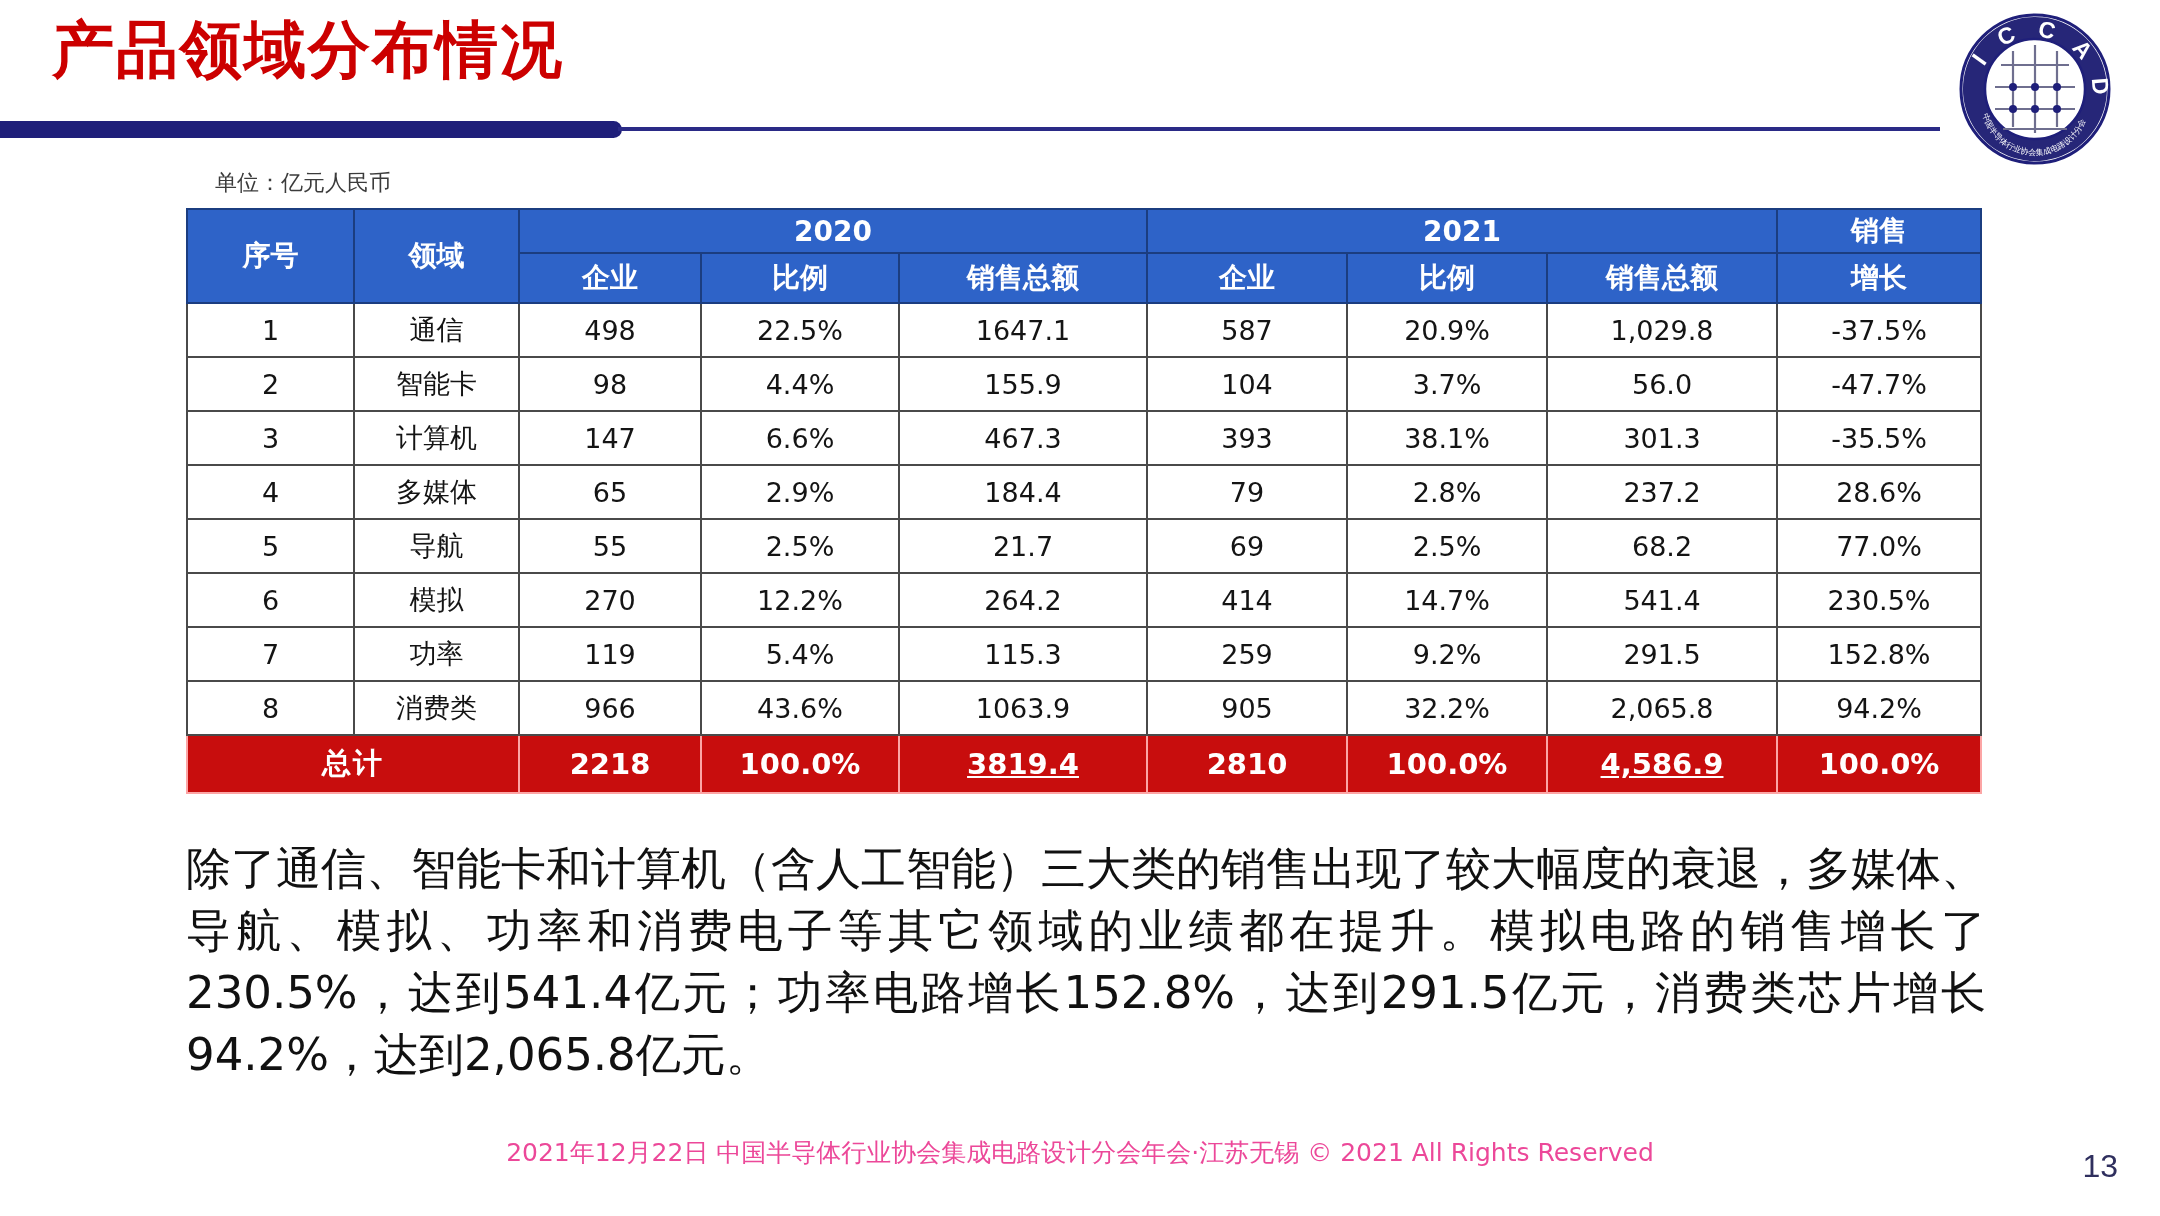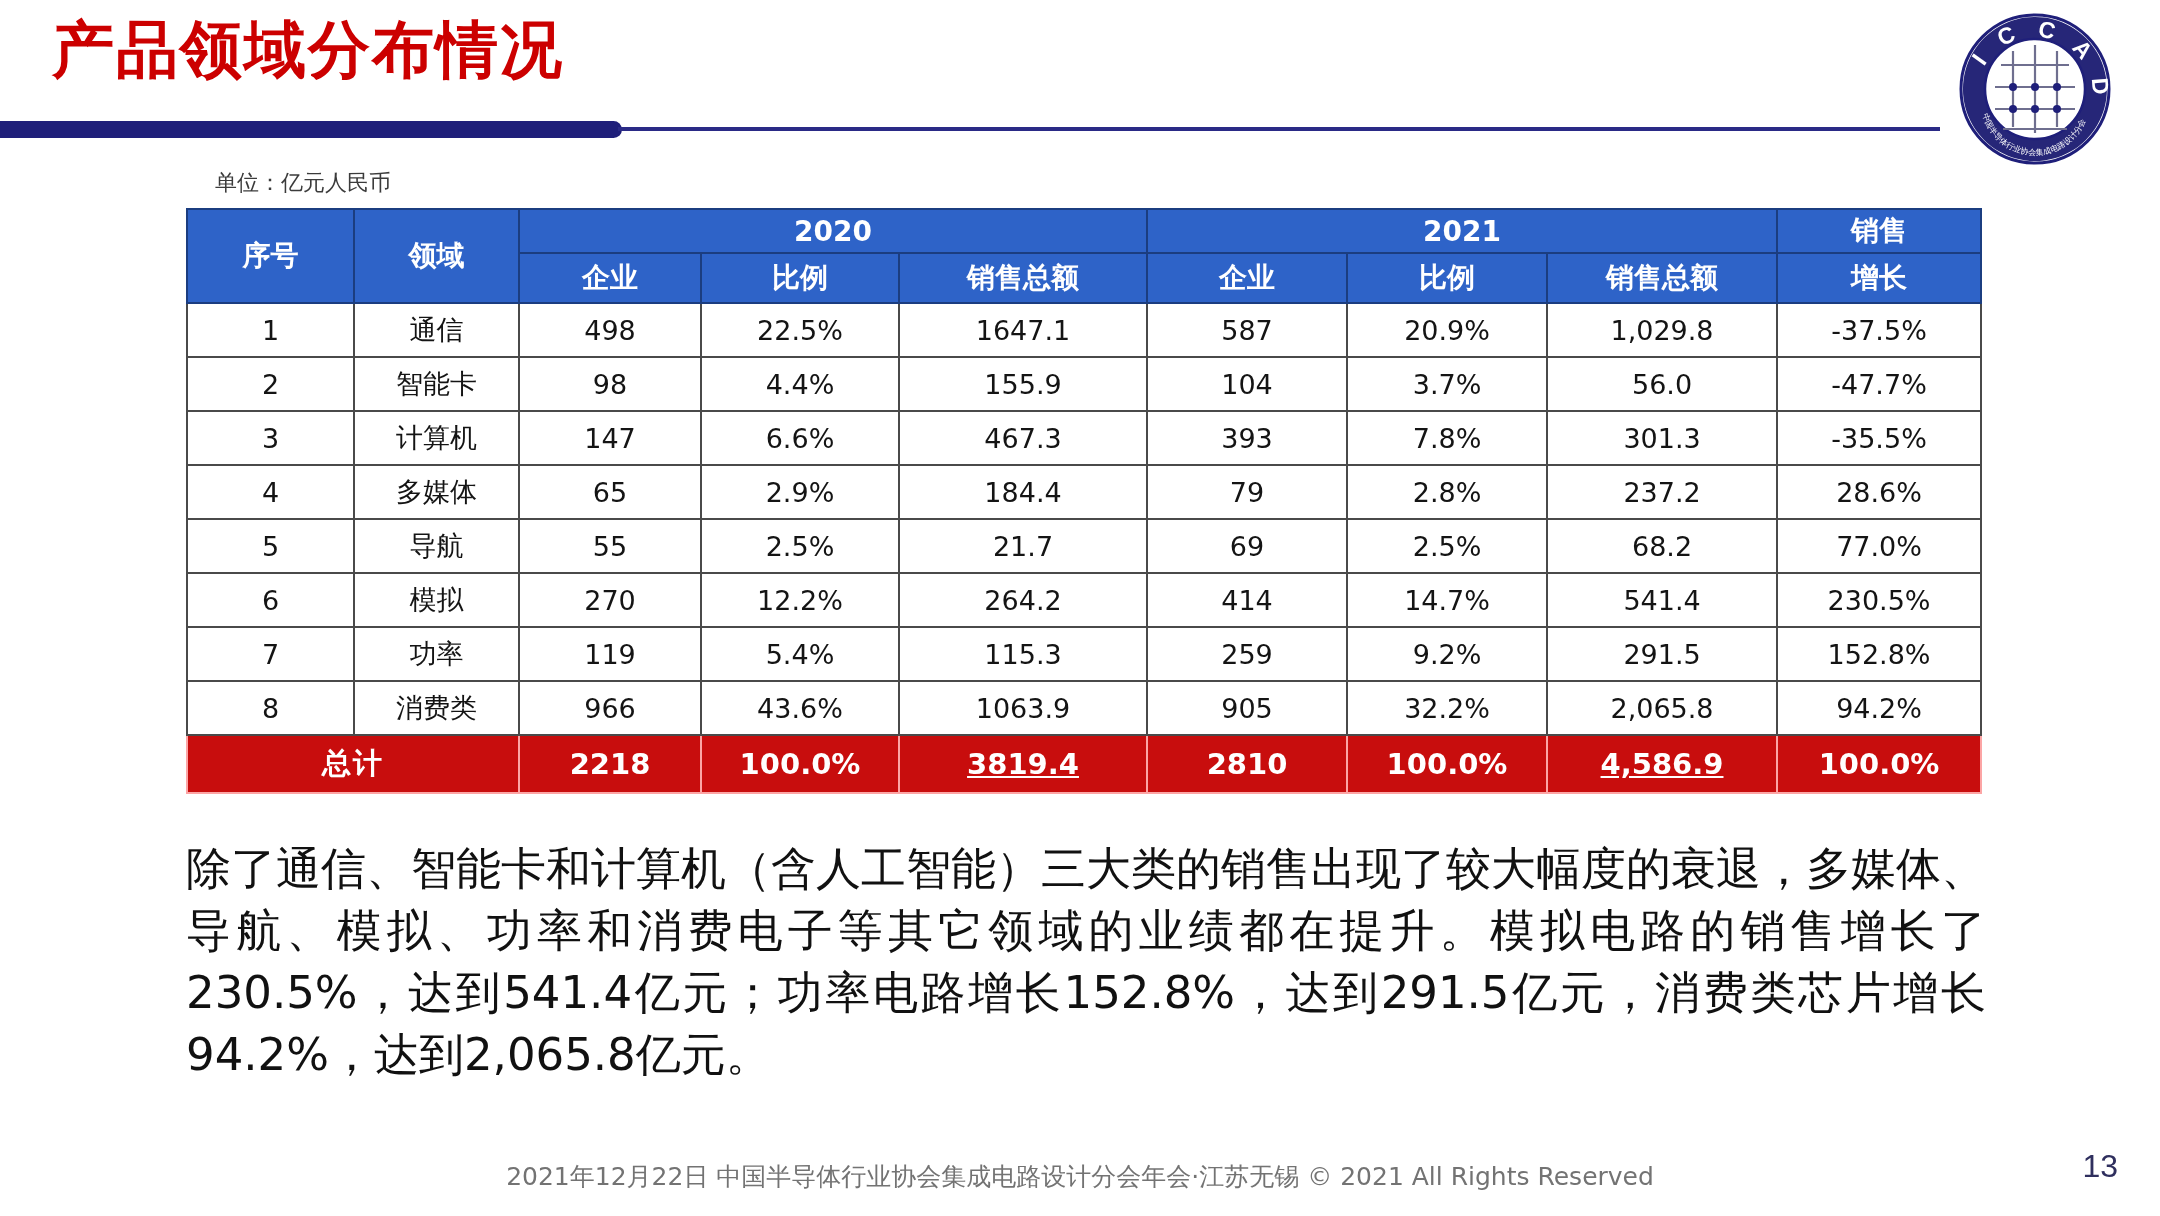--- a/index.html
+++ b/index.html
@@ -153,25 +153,25 @@
     line-height: 62px;
     color: #111111;
     font-family: "DejaVu Sans", sans-serif;
     text-align: justify;
   }
 
   
   .footer {
     position: absolute;
     left: 0;
-    top: 1160px;
+    top: 1136px;
     width: 2160px;
     text-align: center;
     font-size: 25px;
-    color: #737373;
+    color: #ec4899;
     font-family: "DejaVu Sans", sans-serif;
   }
   .page-number {
     position: absolute;
     right: 42px;
     top: 1148px;
     font-size: 32px;
     color: #2f2f5e;
     font-family: "Liberation Sans", sans-serif;
   }
@@ -276,21 +276,21 @@
           <td class="num-right">56.0</td>
           <td>-47.7%</td>
         </tr>
         <tr>
           <td>3</td>
           <td>计算机</td>
           <td>147</td>
           <td>6.6%</td>
           <td class="num-right">467.3</td>
           <td>393</td>
-          <td>7.8%</td>
+          <td>38.1%</td>
           <td class="num-right">301.3</td>
           <td>-35.5%</td>
         </tr>
         <tr>
           <td>4</td>
           <td>多媒体</td>
           <td>65</td>
           <td>2.9%</td>
           <td class="num-right">184.4</td>
           <td>79</td>

